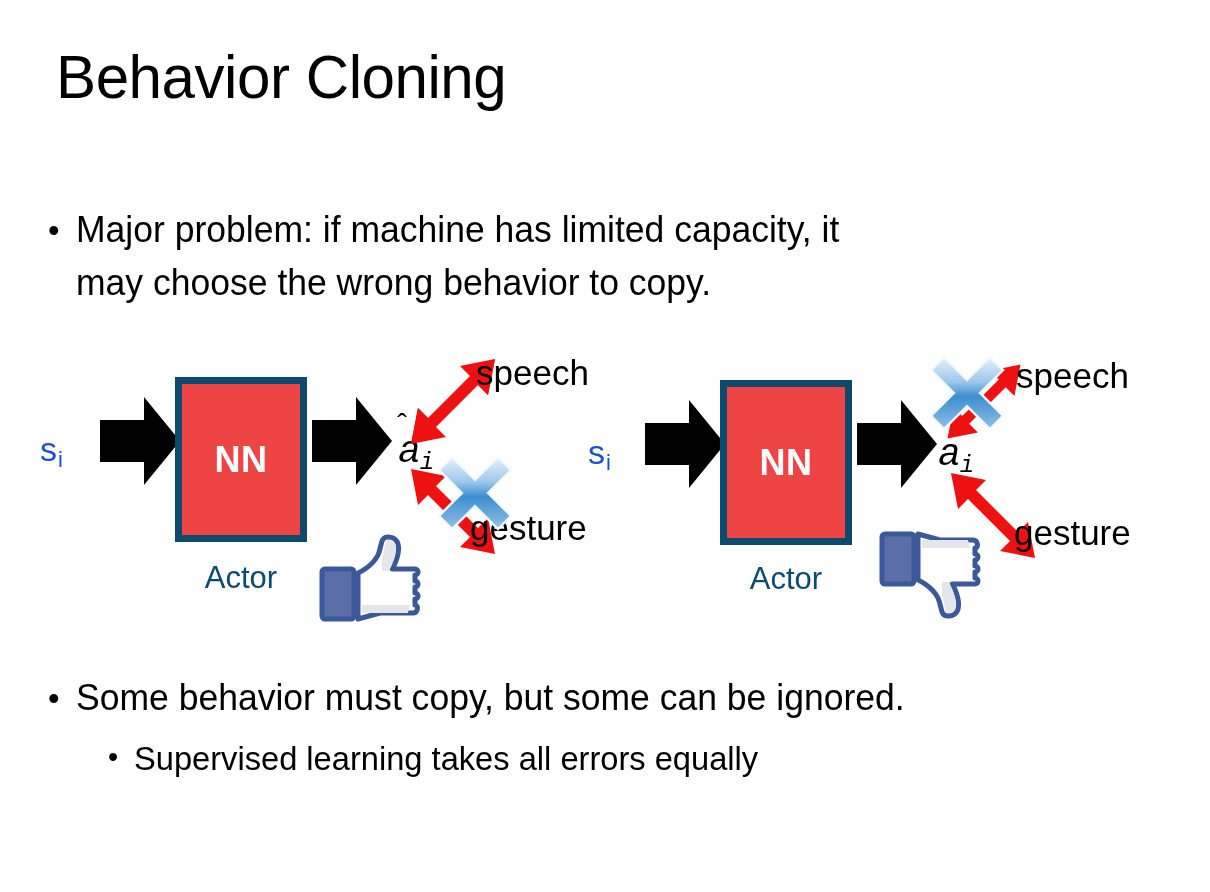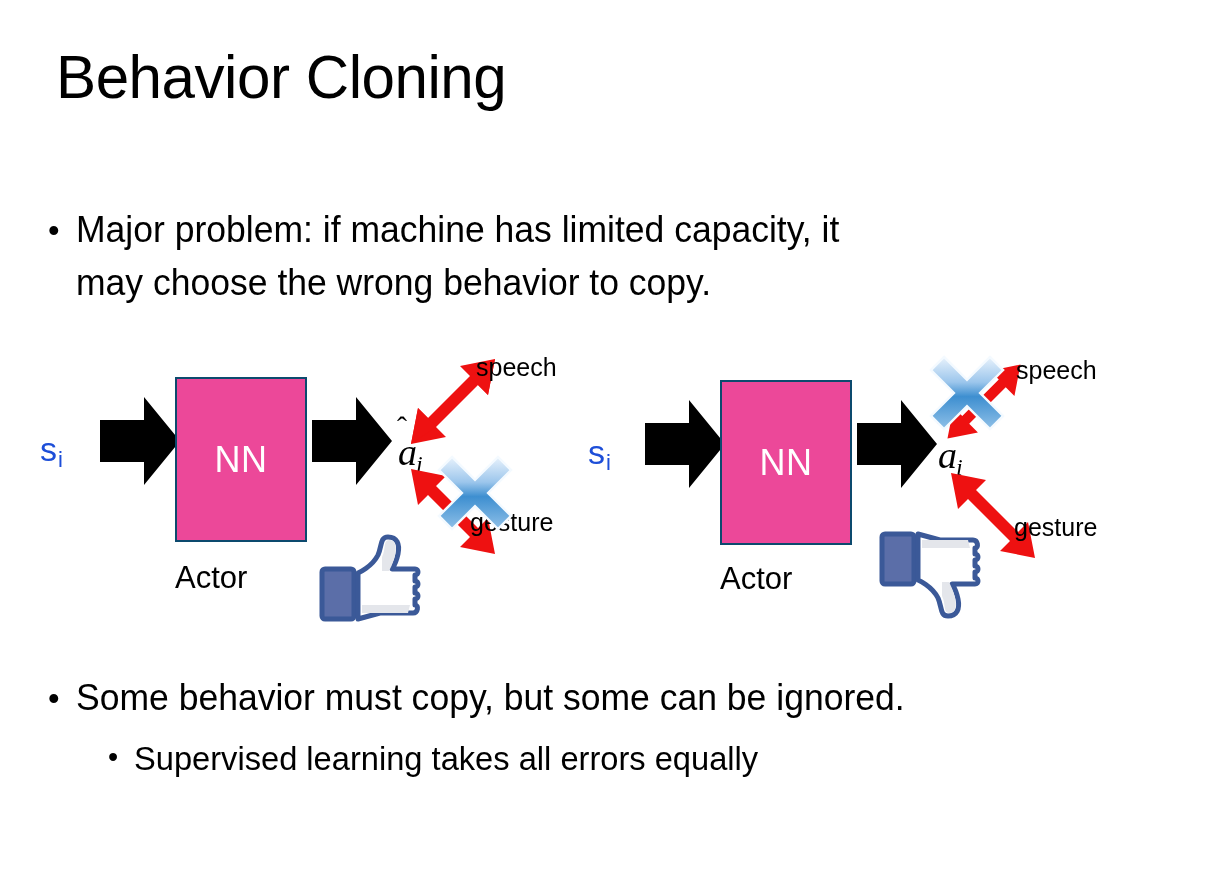--- a/index.html
+++ b/index.html
@@ -42,52 +42,52 @@
   .b2{left:48px;top:672px;width:1120px;}
   .b3{left:108px;top:734px;width:1060px;}
   .b3 .bullet-dot{font-size:29px;width:26px;margin-top:9px;}
   .b3 .bullet-text{font-size:34px;}
 
   
   .diagram{position:absolute;top:0;left:0;width:100%;height:100%;}
 
   .nn-box{
     position:absolute;
-    background:#ec4899;
-    border:2px solid #0c4a6e;
+    background:#ef4444;
+    border:7px solid #0c4a6e;
     box-sizing:border-box;
-    display:flex;align-items:center;justify-content:center;
+    display:flex;align-items:center;justify-content:center;font-weight:bold;
   }
   .nn-label{
     color:#ffffff;font-size:36px;line-height:1;
     letter-spacing:0.5px;
   }
   .actor-label{
     position:absolute;
-    font-size:31px;color:#000000;line-height:1;
-    text-align:left;
+    font-size:31px;color:#0c4a6e;line-height:1;
+    text-align:center;
   }
   .s-label{
     position:absolute;
     font-size:34px;color:#1d4ed8;line-height:1;
   }
   .s-label sub{font-size:22px;vertical-align:baseline;position:relative;top:6px;left:1px;}
 
   .a-hat{
     position:absolute;
-    font-family:Liberation Serif, serif;
+    font-family:Liberation Mono, monospace;
     font-style:italic;
     font-size:38px;color:#000;line-height:1;
     white-space:nowrap;
   }
   .a-hat .sub{font-size:24px;position:relative;top:7px;left:-1px;}
 
   .io-label{
     position:absolute;
-    font-size:25px;color:#000;line-height:1;
+    font-size:35px;color:#000;line-height:1;
     white-space:nowrap;
   }
 
   .blk-arrow{position:absolute;}
   .red-arrow{position:absolute;}
   .blue-x{position:absolute;}
   .thumb{position:absolute;}
 </style>
 </head>
 <body>

